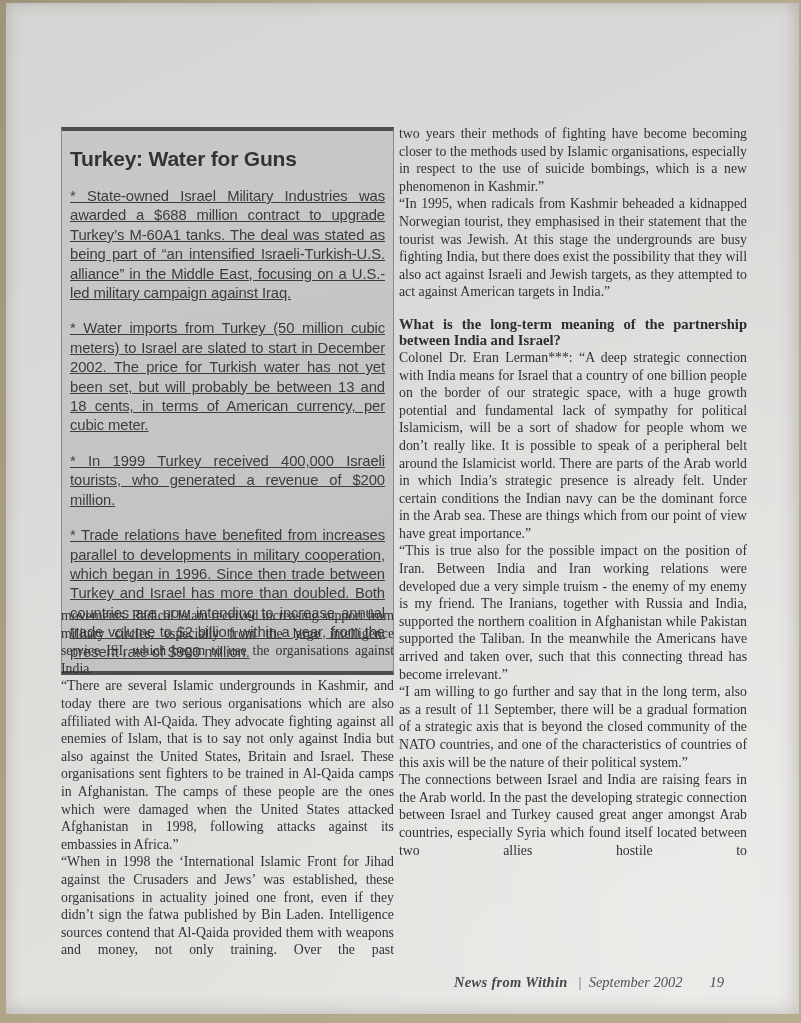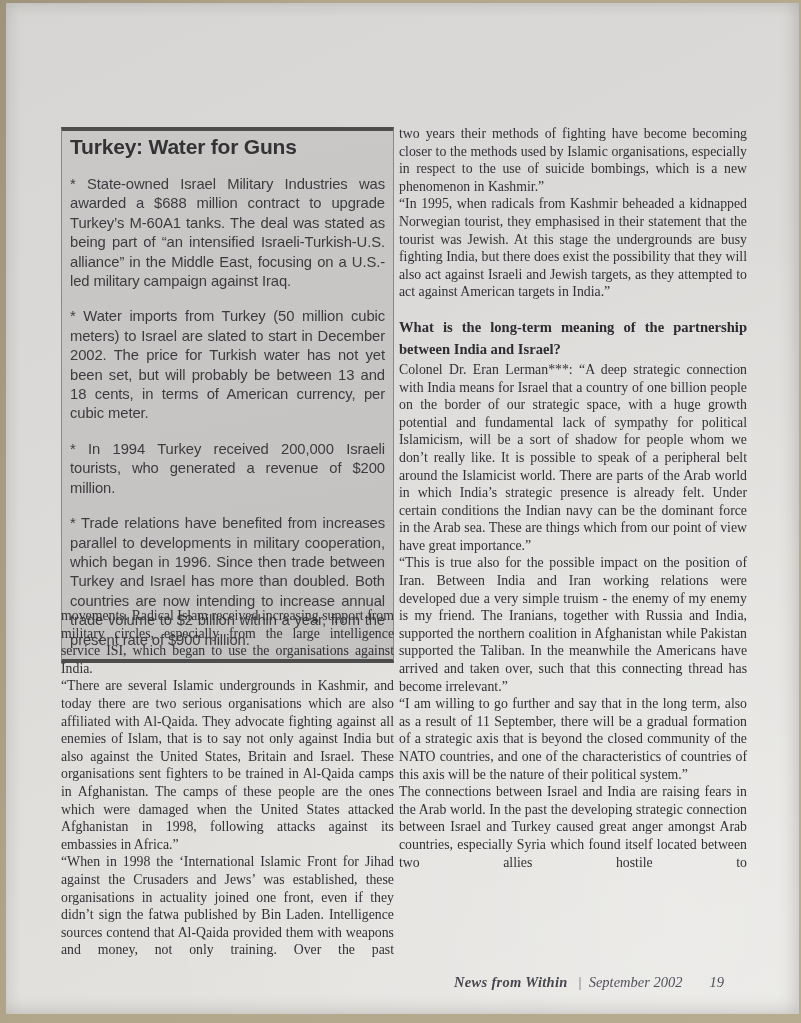--- a/index.html
+++ b/index.html
@@ -36,38 +36,39 @@
   .info-box {
     position: absolute;
     left: 55px;
     top: 124px;
     width: 333px;
     box-sizing: border-box;
     background: linear-gradient(170deg, #c9c8c6, #c3c2c0);
     border: 1px solid #8a8987;
     border-top: 4px solid #4d4d4d;
     border-bottom: 4px solid #4d4d4d;
-    padding: 4px 8px 6px 8px;
+    padding: 16px 8px 6px 8px;
     font-family: "Liberation Sans", sans-serif;
     color: #3c3c40;
   }
   .info-box h2 {
     margin: 0 0 4px 0;
     font-size: 21px;
     line-height: 24px;
     font-weight: bold;
     color: #333336;
     letter-spacing: -0.2px;
   }
   .info-box p {
     margin: 16px 0 3px 0;
     font-size: 14.8px;
     line-height: 19.4px;
     text-align: justify;
     letter-spacing: -0.1px;
+    text-decoration: underline;
   }
 
   
   .col {
     position: absolute;
     color: #313136;
     font-size: 13.8px;
     line-height: 17.6px;
   }
   .col-left {
@@ -83,21 +84,21 @@
   .col p {
     margin: 0;
     text-align: justify;
   }
   .col p.cont-out {
     text-align-last: justify;
   }
   .col h3 {
     margin: 15px 0 1px 0;
     font-size: 14.6px;
-    line-height: 22px;
+    line-height: 16px;
     font-weight: bold;
     color: #2c2c31;
     text-align: justify;
   }
 
   
   .footer {
     position: absolute;
     left: 378px;
     top: 971px;
@@ -118,21 +119,21 @@
 </head>
 <body>
 
 <div class="photo-frame">
   <div class="paper">
 
     <div class="info-box">
       <h2>Turkey: Water for Guns</h2>
       <p>* State-owned Israel Military Industries was awarded a $688 million contract to upgrade Turkey’s M-60A1 tanks. The deal was stated as being part of “an intensified Israeli-Turkish-U.S. alliance” in the Middle East, focusing on a U.S.-led military campaign against Iraq.</p>
       <p>* Water imports from Turkey (50 million cubic meters) to Israel are slated to start in December 2002. The price for Turkish water has not yet been set, but will probably be between 13 and 18 cents, in terms of American currency, per cubic meter.</p>
-      <p>* In 1994 Turkey received 200,000 Israeli tourists, who generated a revenue of $200 million.</p>
+      <p>* In 1999 Turkey received 400,000 Israeli tourists, who generated a revenue of $200 million.</p>
       <p>* Trade relations have benefited from increases parallel to developments in military cooperation, which began in 1996. Since then trade between Turkey and Israel has more than doubled. Both countries are now intending to increase annual trade volume to $2 billion within a year, from the present rate of $900 million.</p>
     </div>
 
     <div class="col col-left">
       <p>movements. Radical Islam received increasing support from military circles, especially from the large intelligence service ISI, which began to use the organisations against India.</p>
       <p>“There are several Islamic undergrounds in Kashmir, and today there are two serious organisations which are also affiliated with Al-Qaida. They advocate fighting against all enemies of Islam, that is to say not only against India but also against the United States, Britain and Israel. These organisations sent fighters to be trained in Al-Qaida camps in Afghanistan. The camps of these people are the ones which were damaged when the United States attacked Afghanistan in 1998, following attacks against its embassies in Africa.”</p>
       <p class="cont-out">“When in 1998 the ‘International Islamic Front for Jihad against the Crusaders and Jews’ was established, these organisations in actuality joined one front, even if they didn’t sign the fatwa published by Bin Laden. Intelligence sources contend that Al-Qaida provided them with weapons and money, not only training. Over the past</p>
     </div>
 
     <div class="col col-right">

